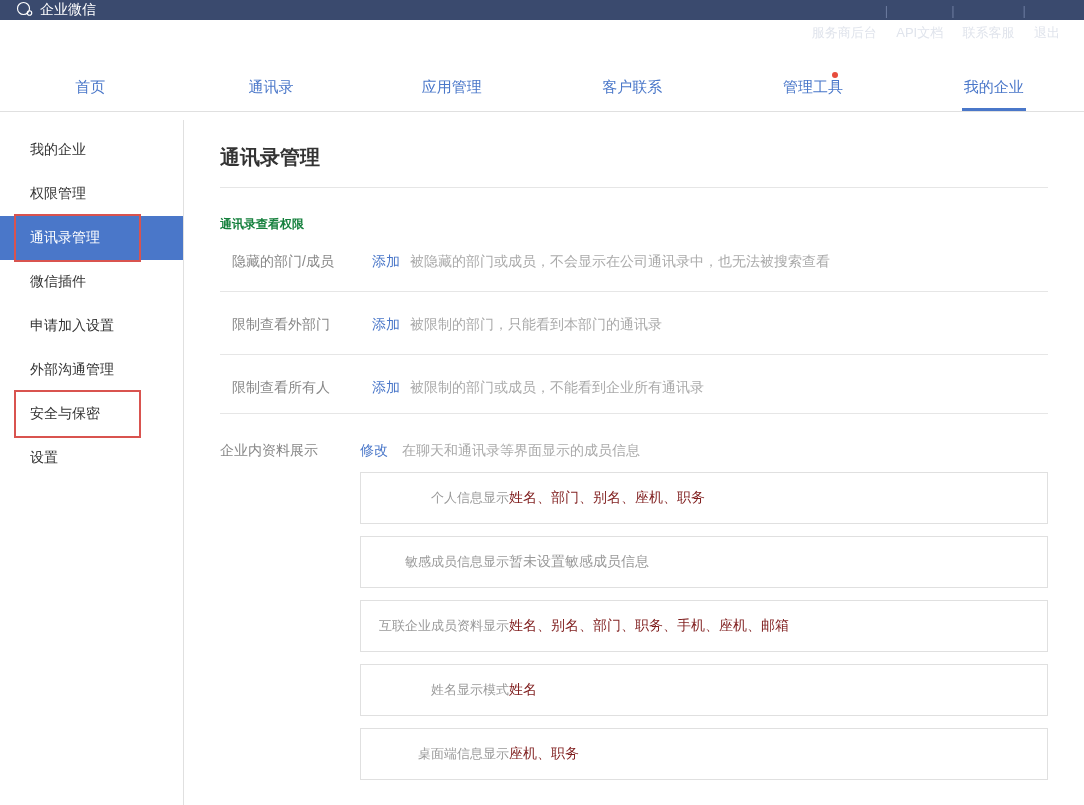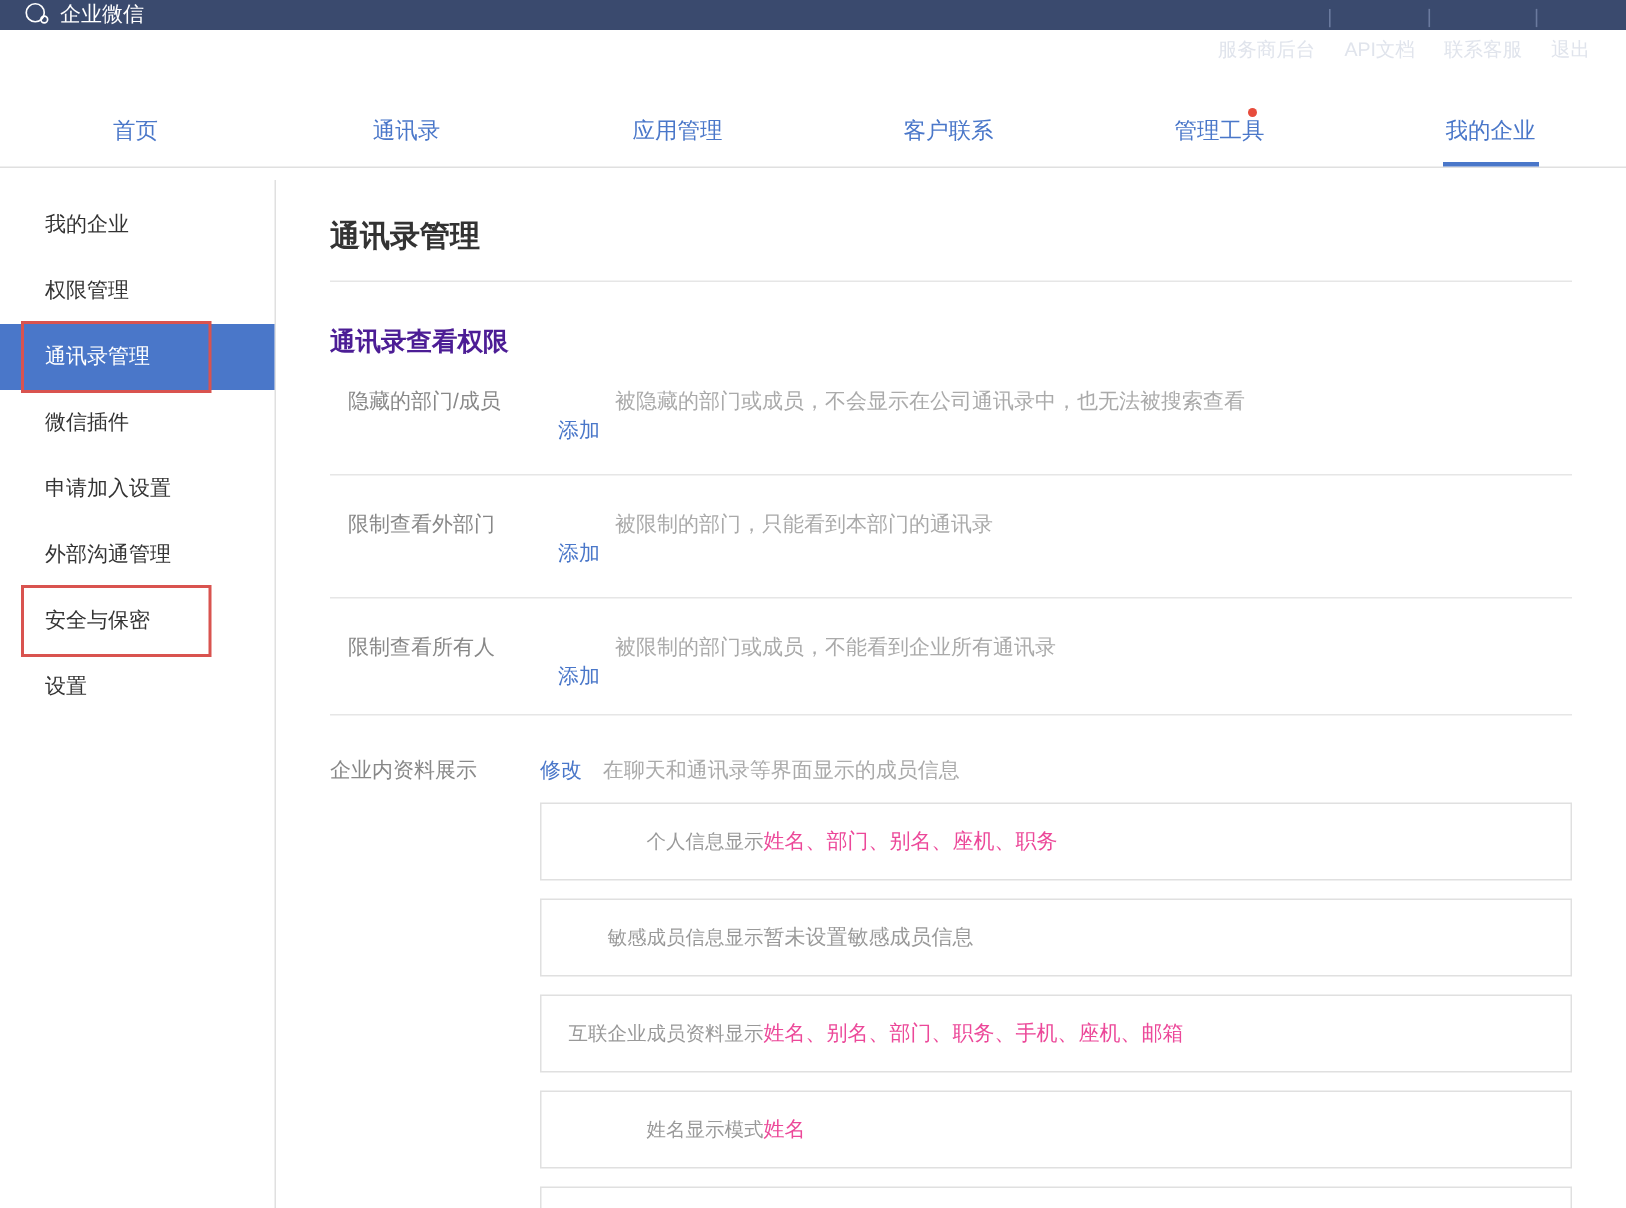--- a/index.html
+++ b/index.html
@@ -21,36 +21,36 @@
     
     .main-area { display: flex; margin-top: 8px; }
     .sidebar { width: 184px; border-right: 1px solid #e0e0e0; padding-top: 8px; min-height: 700px; }
     .sidebar-item { padding: 13px 30px; color: #333; cursor: pointer; font-size: 14px; position: relative; }
     .sidebar-item.active { background: #4a77c9; color: #fff; }
     .sidebar-item.highlight::before { content: ""; position: absolute; border: 2px solid #d9534f; top: -2px; bottom: -2px; left: 14px; right: 42px; pointer-events: none; }
     
     .content { flex: 1; padding: 24px 36px; }
     .content-title { font-size: 20px; color: #333; margin-bottom: 16px; }
     .content-divider { border: none; border-top: 1px solid #e6e6e6; margin: 16px 0 28px 0; }
-    .section-title { font-size: 17px; color: #4c1d95; margin-bottom: 20px; }
+    .section-title { font-size: 12px; color: #15803d; margin-bottom: 20px; }
     
     .setting-row { display: flex; align-items: flex-start; margin-bottom: 12px; padding-left: 12px; }
     .setting-label { width: 140px; color: #888; font-size: 14px; flex-shrink: 0; }
-    .setting-action { color: #4a77c9; cursor: pointer; margin-right: 10px; font-size: 14px; margin-top: 19px; }
+    .setting-action { color: #4a77c9; cursor: pointer; margin-right: 10px; font-size: 14px; }
     .setting-desc { color: #aaa; font-size: 14px; }
     .setting-divider { border: none; border-top: 1px solid #e6e6e6; margin: 20px 0 24px 0; }
     
     .info-section { display: flex; align-items: flex-start; }
     .info-label-col { width: 140px; color: #888; font-size: 14px; flex-shrink: 0; padding-top: 0; }
     .info-right-col { flex: 1; }
     .info-top-row { margin-bottom: 12px; }
     
     .info-box { border: 1px solid #e0e0e0; padding: 16px 18px; margin-bottom: 12px; display: flex; text-align: right; }
     .info-box-label { width: 130px; color: #999; font-size: 13px; flex-shrink: 0; }
-    .info-box-value { color: #ec4899; font-size: 14px; }
+    .info-box-value { color: #7f1d1d; font-size: 14px; }
   </style>
 </head>
 <body>
 
 <div class="top-bar">
   <div class="top-bar-left">
     <svg class="top-logo" viewBox="0 0 24 24">
         <circle cx="10" cy="10" r="8" fill="none" stroke="#fff" stroke-width="1.5"></circle>
         <circle cx="18" cy="16" r="3" fill="none" stroke="#fff" stroke-width="1.5"></circle>
       </svg>

